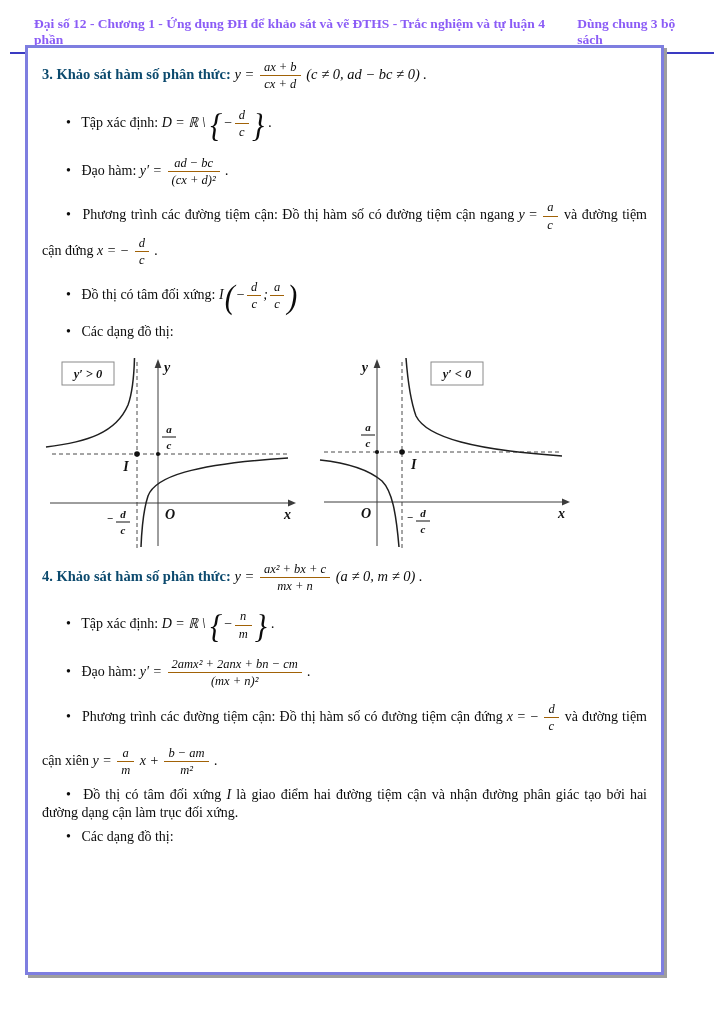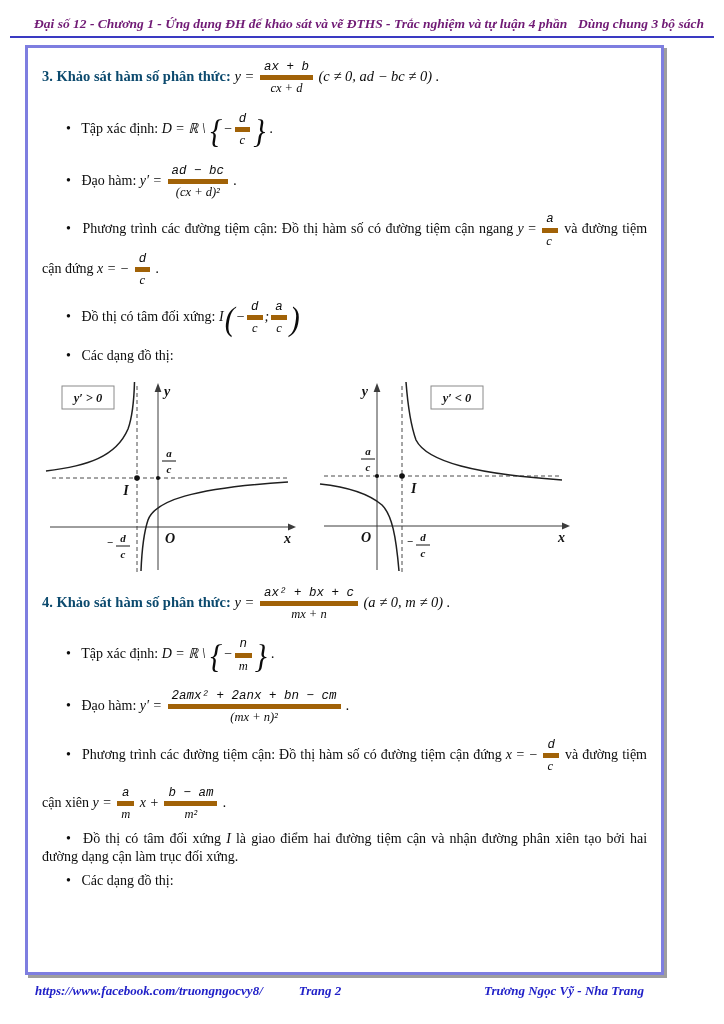--- a/index.html
+++ b/index.html
@@ -8,42 +8,42 @@
     position:relative; width:724px; height:1024px; background:#fff;
     font-family:"Liberation Serif","DejaVu Serif",serif; color:#0b0b0b;
     overflow:hidden;
   }
   
   .header {
     position:absolute; left:10px; right:10px; top:16px;
     display:flex; justify-content:space-between; align-items:flex-end;
     padding:0 10px 4px 24px;
     border-bottom:2px solid #3a3ac2;
-    color:#701a75; font-weight:bold; font-style:italic; font-size:13.5px;
+    color:#8b5cf6; font-weight:bold; font-size:13.5px;
   }
   
   .content-box {
     position:absolute; left:25px; top:45px; width:639px; height:930px;
     border:3px solid #7e7ee0;
     box-shadow:3px 3px 0 #9e9e9e;
     background:#fff;
     padding:8px 14px 0 14px;
   }
   .sec-title { margin-top:4px; font-size:14.5px; }
   .sec-title .head { color:#0c4a6e; font-weight:bold; }
   .p { margin-top:16px; font-size:14px; }
   .indent { padding-left:24px; }
   .justify-last { text-align:justify; text-align-last:justify; }
   .mi { font-style:italic; }
   .nowrap { white-space:nowrap; display:inline-block; vertical-align:middle; }
   .frac {
     display:inline-block; vertical-align:middle; text-align:center;
     font-style:italic; font-size:12.5px; line-height:1.15; margin:0 2px;
   }
-  .frac .num { display:block; padding:0 4px 1px 4px; border-bottom:5px solid #a16207;font-family:Liberation Mono, monospace; }
+  .frac .num { display:block; padding:0 4px 1px 4px; border-bottom:1px solid #a16207; }
   .frac .den { display:block; padding:1px 4px 0 4px; }
   .brace, .paren {
     display:inline-block; font-size:30px; font-weight:300; line-height:0;
     vertical-align:middle; transform:scaleY(1.15); padding:0 1px;
   }
   .bullet { display:inline-block; width:12px; }
   
   .graphs { margin-top:10px; display:flex; gap:18px;font-weight:bold; }
   svg text { font-family:"Liberation Serif","DejaVu Serif",serif; }
   .glabel { font-style:italic; font-size:14px; fill:#111; }
@@ -244,32 +244,27 @@
         <span>x +</span>
         <span class="frac"><span class="num">b − am</span><span class="den">m²</span></span>
         <span>.</span>
       </span>
     </div>
 
     <div class="p indent justify-last" style="margin-top:10px">
       <span class="bullet">•</span>
       <span>Đồ thị có tâm đối xứng</span>
       <span class="mi">I</span>
-      <span>là giao điểm hai đường tiệm cận và nhận đường phân xiên tạo bởi hai</span>
+      <span>là giao điểm hai đường tiệm cận và nhận đường phân giác tạo bởi hai</span>
     </div>
     <div class="p" style="margin-top:2px">
       <span>đường dạng cận làm trục đối xứng.</span>
     </div>
 
     <div class="p indent" style="margin-top:8px">
       <span class="bullet">•</span>
       <span>Các dạng đồ thị:</span>
     </div>
 
   </div>
 
-  <div class="footer">
-    <span class="f-left">https://www.facebook.com/truongngocvy8/</span>
-    <span class="f-center">Trang 2</span>
-    <span class="f-right">Trương Ngọc Vỹ - Nha Trang</span>
-  </div>
 
 </div>
 
 </body></html>

